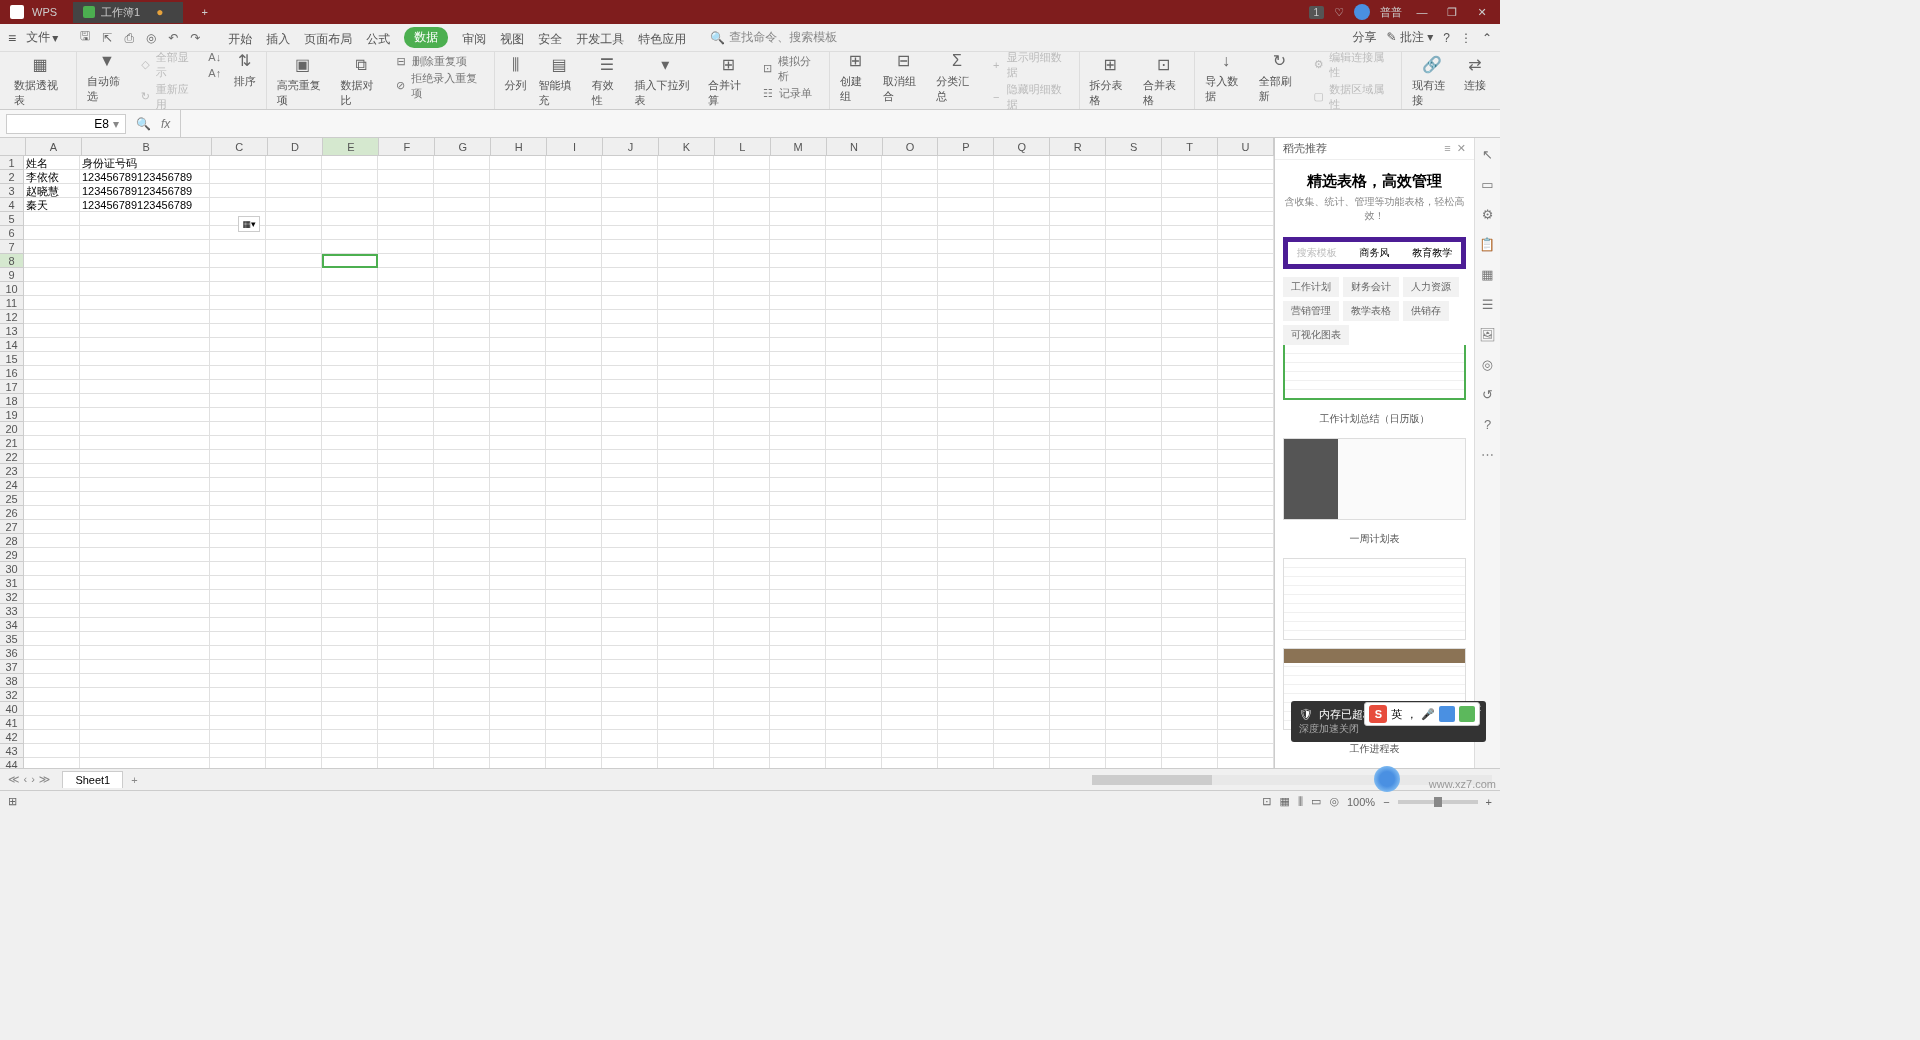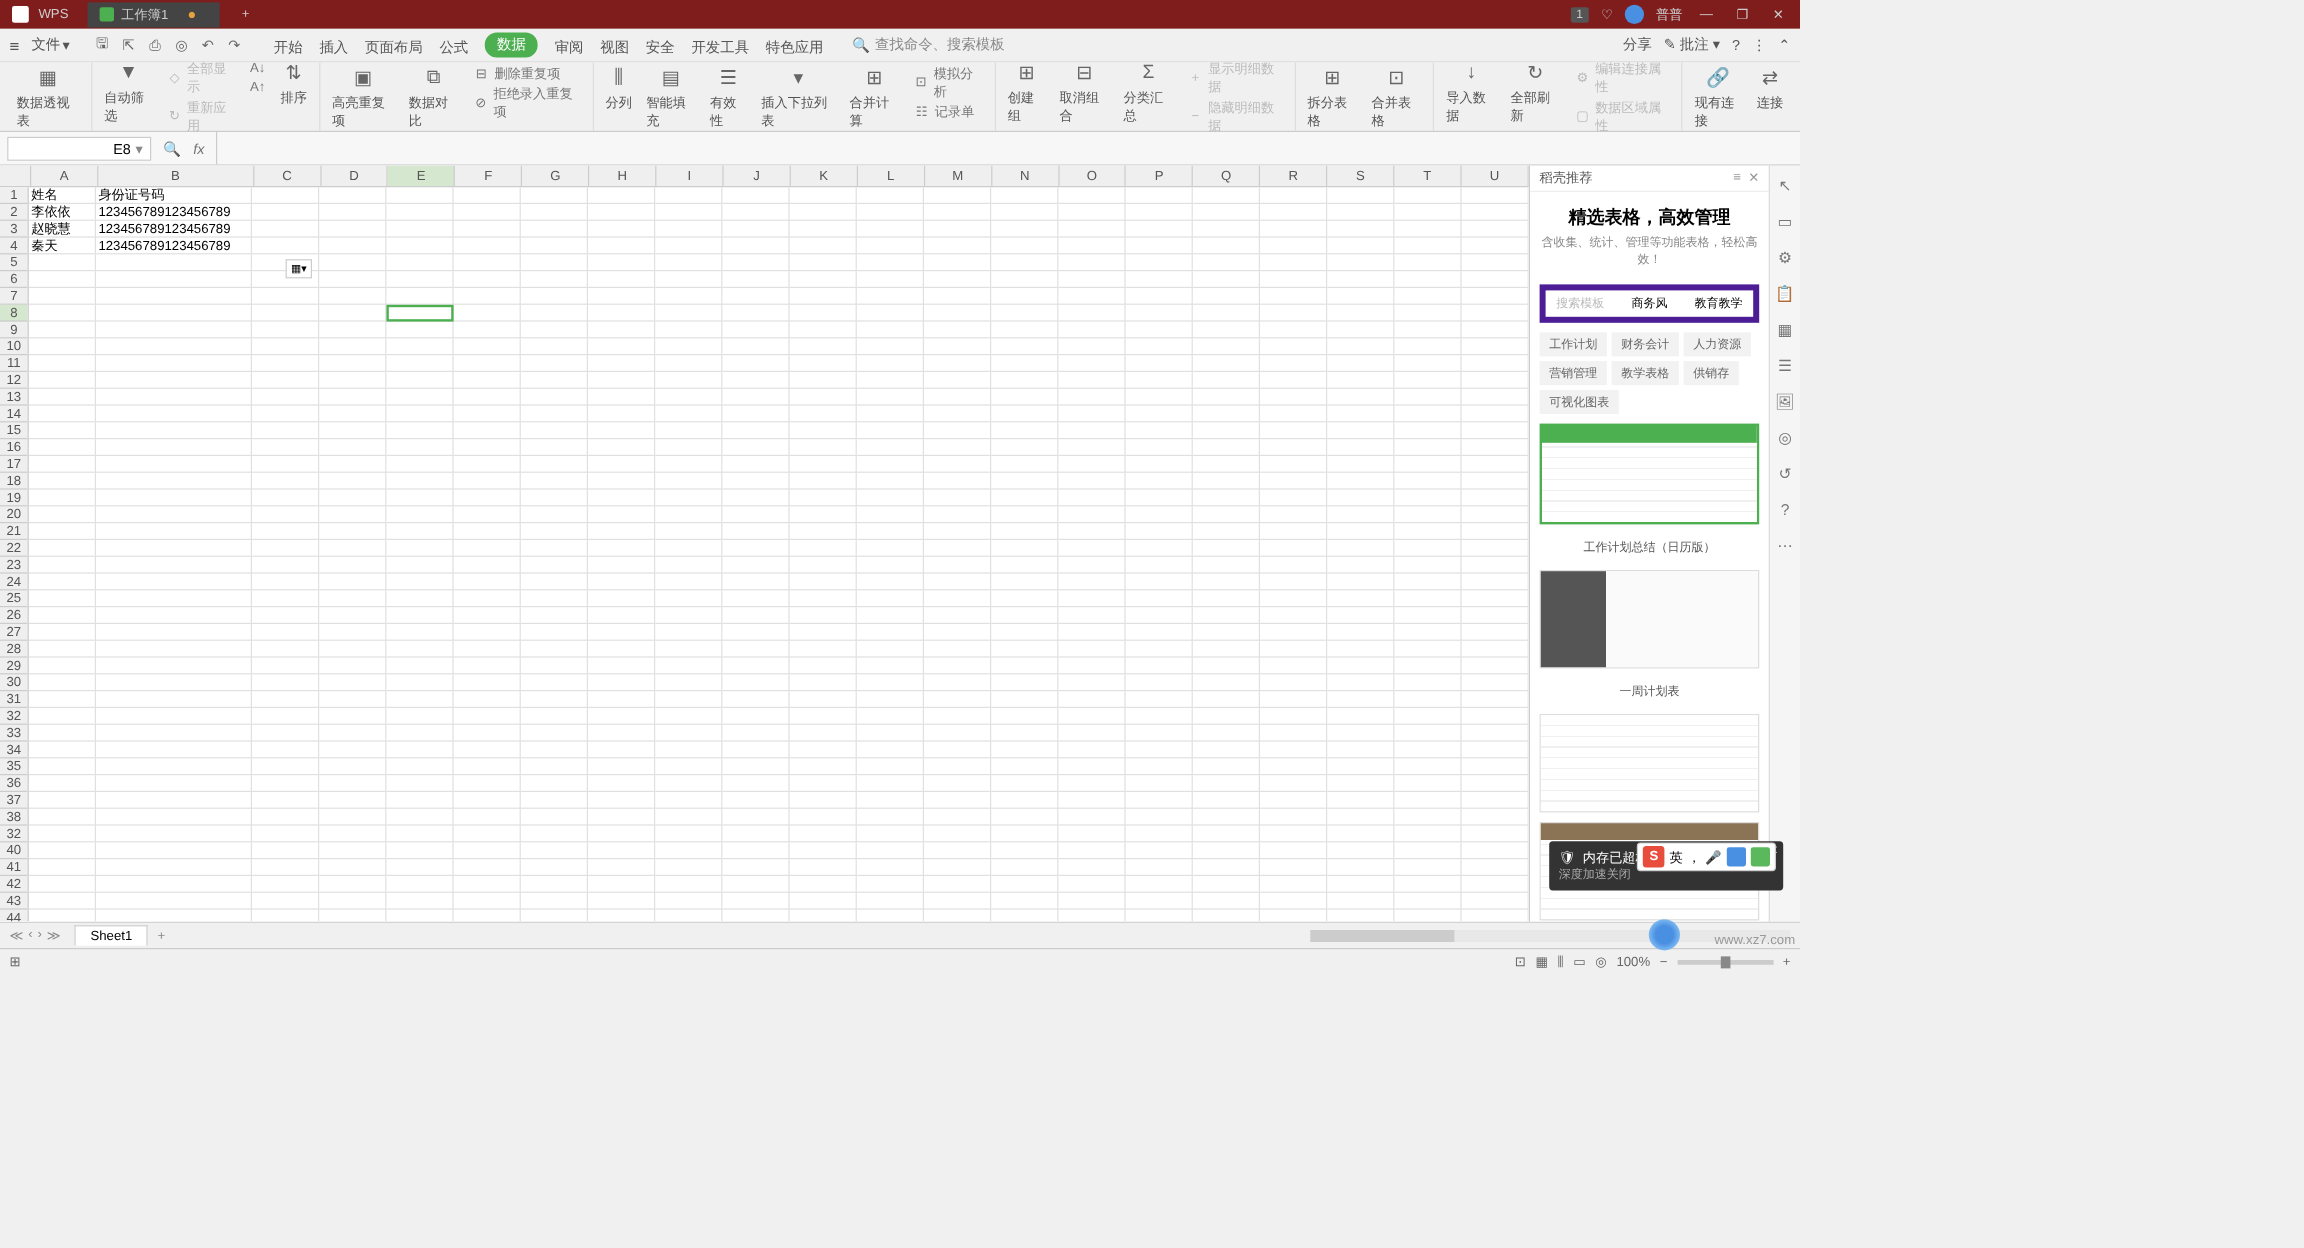--- a/index.html
+++ b/index.html
@@ -76,21 +76,21 @@
 .panel-header { height: 22px; display: flex; align-items: center; padding: 0 8px; font-size: 11px; color: #555; border-bottom: 1px solid #eee; }
 .panel-header-icons { margin-left: auto; display: flex; gap: 6px; color: #999; }
 .panel-title-box { padding: 12px 0 6px; text-align: center; }
 .panel-title { font-size: 15px; font-weight: bold; }
 .panel-subtitle { font-size: 10px; color: #888; margin-top: 4px; padding: 0 8px; }
 .panel-tabs { display: flex; border: 5px solid #4c1d95; margin: 8px; font-size: 10px; }
 .panel-tab { flex: 1; text-align: center; padding: 4px 0; cursor: pointer; }
 .panel-tab.placeholder { color: #bbb; }
 .panel-cats { display: flex; flex-wrap: wrap; gap: 4px; padding: 0 8px; font-size: 10px; }
 .panel-cat { background: #f2f2f2; padding: 3px 8px; cursor: pointer; color: #666; }
-.panel-templates { flex: 1; overflow: hidden; padding: 8px; display: flex; flex-direction: column; gap: 8px; }
+.panel-templates { flex: 1; overflow: hidden; padding: 8px; display: flex; flex-direction: column; gap: 8px; justify-content: flex-end; }
 .template-card { border: 1px solid #ddd; background: #fafafa; }
 .template-card.highlight { border: 2px solid #4caf50; }
 .template-img { height: 80px; background: repeating-linear-gradient(0deg, #fff, #fff 8px, #f0f0f0 8px, #f0f0f0 9px); position: relative; }
 .template-img-header { height: 14px; background: #4caf50; }
 .template-label { font-size: 10px; text-align: center; padding: 4px; color: #555; }
 
 
 .right-toolbar { width: 26px; background: #f5f5f5; border-left: 1px solid #ddd; display: flex; flex-direction: column; align-items: center; padding-top: 8px; gap: 14px; }
 .right-toolbar span { width: 16px; height: 16px; color: #777; font-size: 13px; display: flex; align-items: center; justify-content: center; cursor: pointer; }
 

